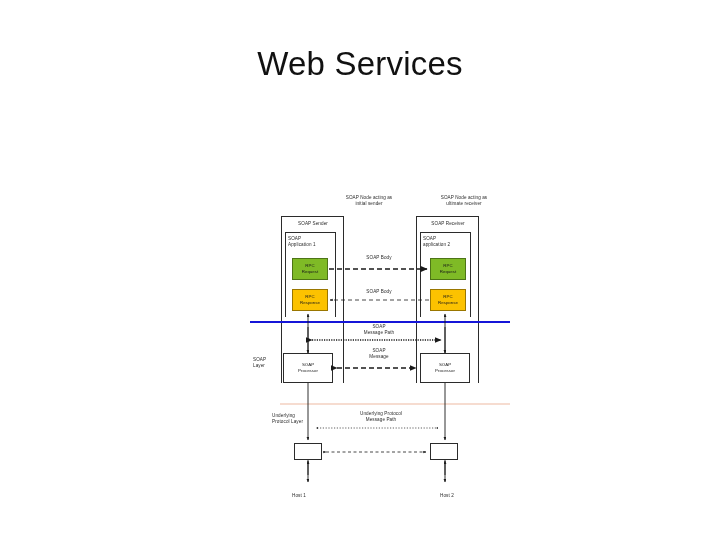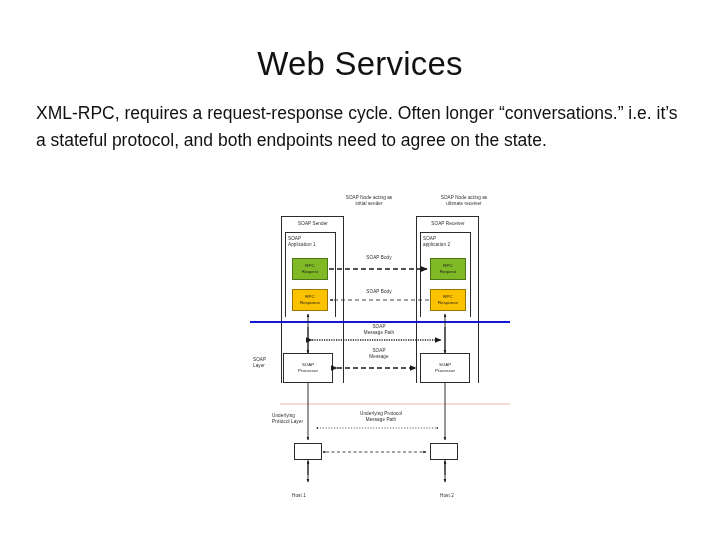--- a/index.html
+++ b/index.html
@@ -121,21 +121,20 @@
     overflow: visible;
   }
 </style>
 </head>
 <body>
 
 <div class="slide">
 
   <div class="slide-title">Web Services</div>
 
-  <div class="slide-body">XML-RPC, requires a request-response cycle. Often longer “conversations.” i.e. it’s a stateful protocol, and both endpoints need to agree on the state.</div>
 
   <div class="diagram-wrap">
     <div class="diagram">
 
       <div class="dg-text" style="left:74px; top:10px; width:90px;">SOAP Node acting as
 initial sender</div>
 
       <div class="dg-text" style="left:168px; top:10px; width:92px;">SOAP Node acting as
 ultimate receiver</div>
 

